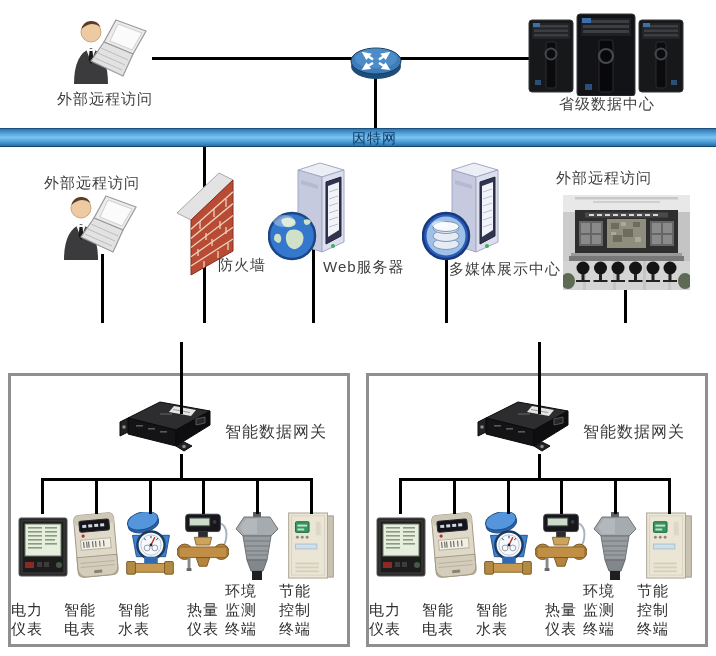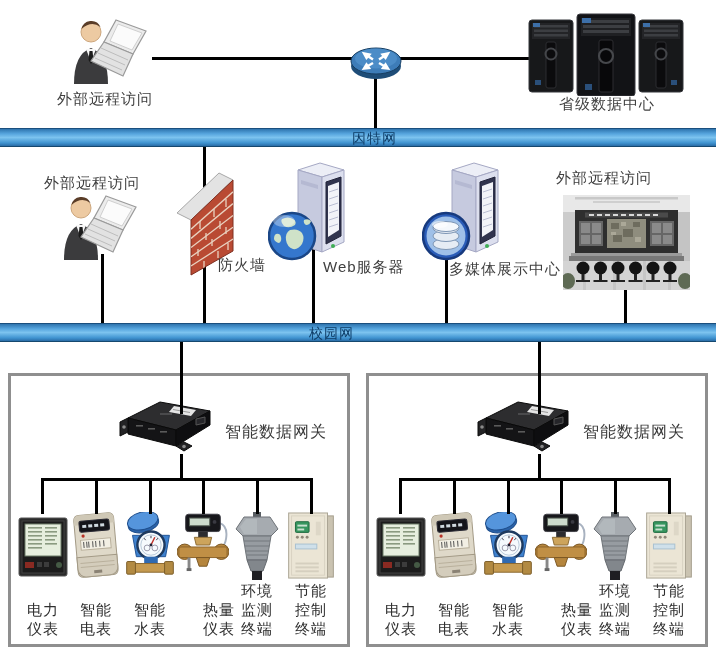--- a/index.html
+++ b/index.html
@@ -16,21 +16,21 @@
             box-sizing:border-box;background:#fff;z-index:0;}
   .zone-box .line{z-index:1;}
   .gw-icon{position:absolute;left:105px;top:18px;width:102px;height:62px;}
   .gw-lbl{position:absolute;left:214px;top:46px;font-size:16px;color:#3a3a3a;white-space:nowrap;letter-spacing:1px;text-align:right;}
   .gw-drop{left:169px;top:78px;width:3px;height:26px;}
   .bus{left:30px;top:102px;width:272px;height:3px;}
   .drop{top:102px;width:3px;height:36px;}
   .p0{left:30px}.p1{left:84px}.p2{left:138px}.p3{left:191px}.p4{left:245px}.p5{left:299px}
   .dslot{position:absolute;top:136px;width:52px;height:68px;}
   .s0{left:6px}.s1{left:59px}.s2{left:113px}.s3{left:166px}.s4{left:220px}.s5{left:274px}
-  .dev-label{position:absolute;width:64px;top:224px;text-align:center;font-size:15px;line-height:19px;
+  .dev-label{position:absolute;width:64px;top:224px;text-align:left;font-size:15px;line-height:19px;
              color:#2f2f2f;letter-spacing:1px;}
   .dev-label.three{top:205px;}
   .l0{left:0px}.l1{left:53px}.l2{left:107px}.l3{left:176px}.l4{left:214px}.l5{left:268px}
 </style>
 </head>
 <body>
 
 <svg width="0" height="0" style="position:absolute" aria-hidden="true">
   <defs>
     <symbol id="sym-person" viewBox="0 0 86 66">
@@ -462,23 +462,20 @@
   <svg class="icon" style="left:422px;top:158px;width:90px;height:104px">
       <use href="#sym-db"></use>
     </svg>
   <div class="lbl" style="left:449px;top:260px">多媒体展示中心</div>
 
   <div class="lbl" style="left:556px;top:169px">外部远程访问</div>
   <svg class="icon" style="left:563px;top:195px;width:127px;height:95px">
       <use href="#sym-room"></use>
     </svg>
 
-  <div class="net-bar" style="top:323px">
-    <span style="left:309px">校园网</span>
-  </div>
 
   <div class="zone-box" style="left:8px">
     <svg class="gw-icon">
         <use href="#sym-gateway"></use>
       </svg>
     <div class="gw-lbl">智能数据网关</div>
     <div class="line gw-drop"></div>
     <div class="line bus"></div>
     <div class="line drop p0"></div>
     <div class="line drop p1"></div>

